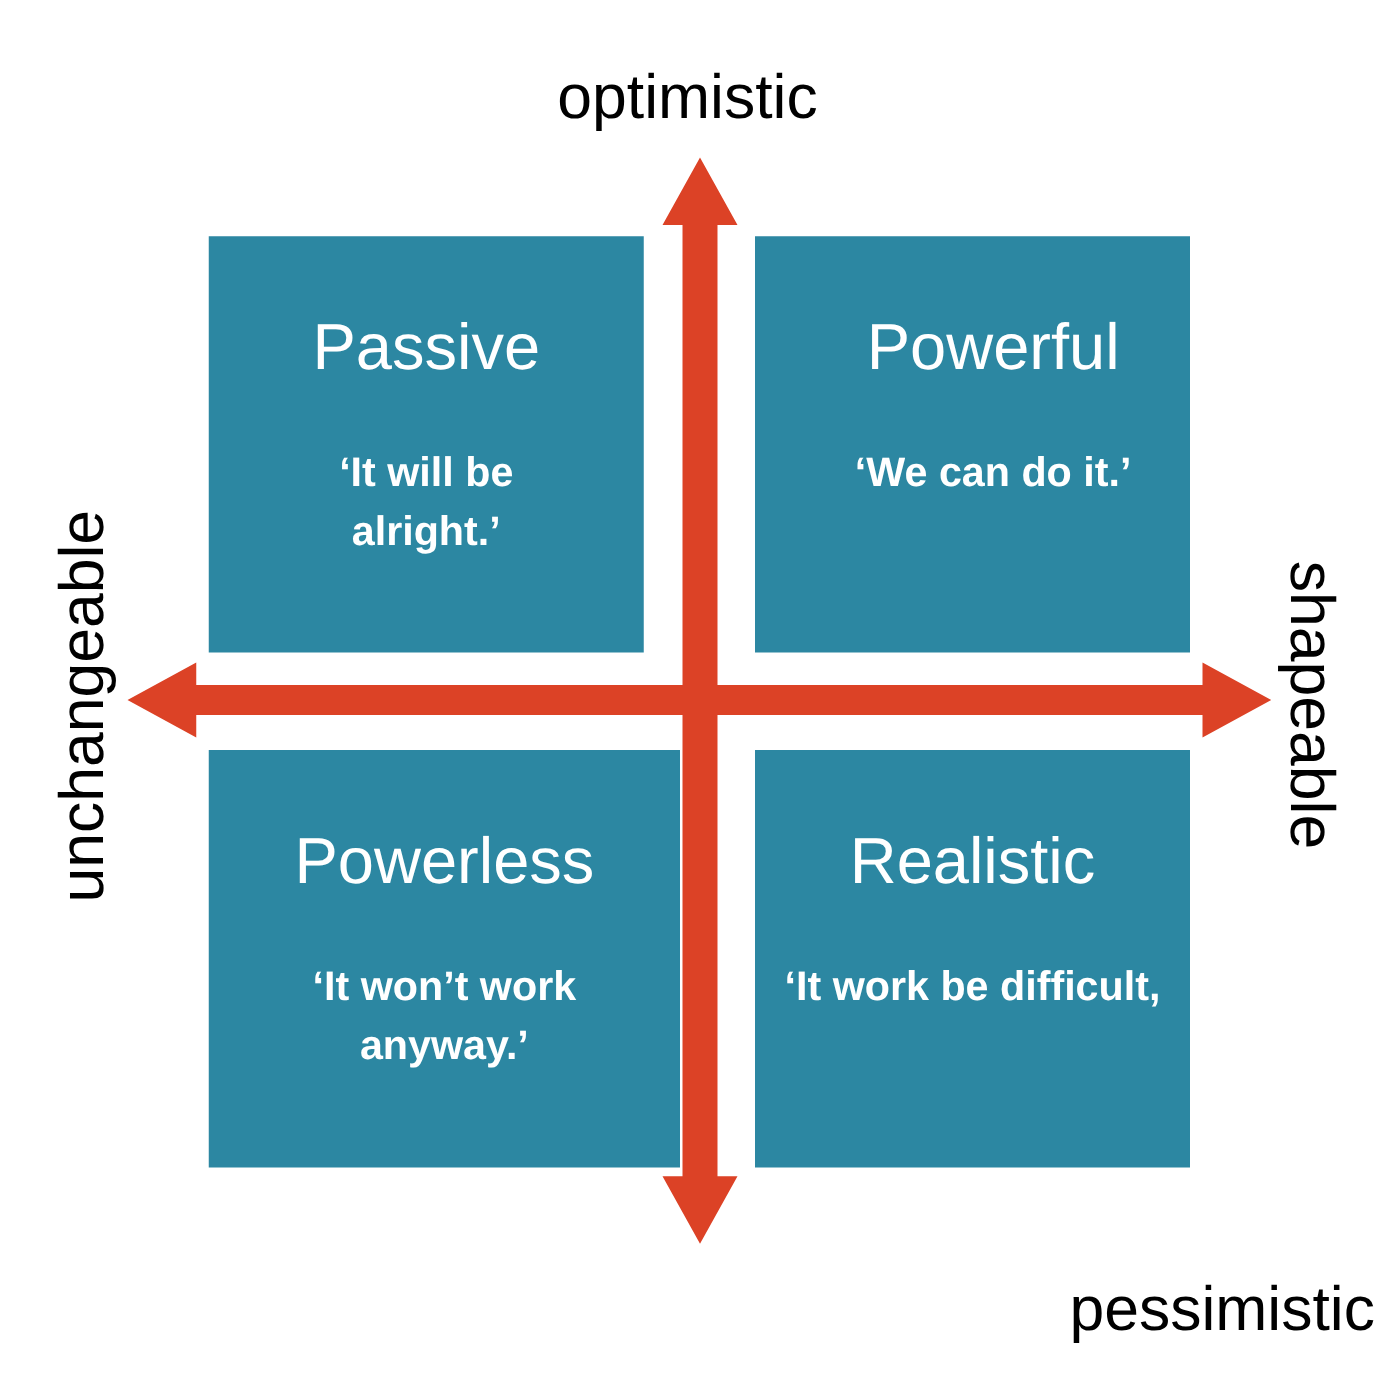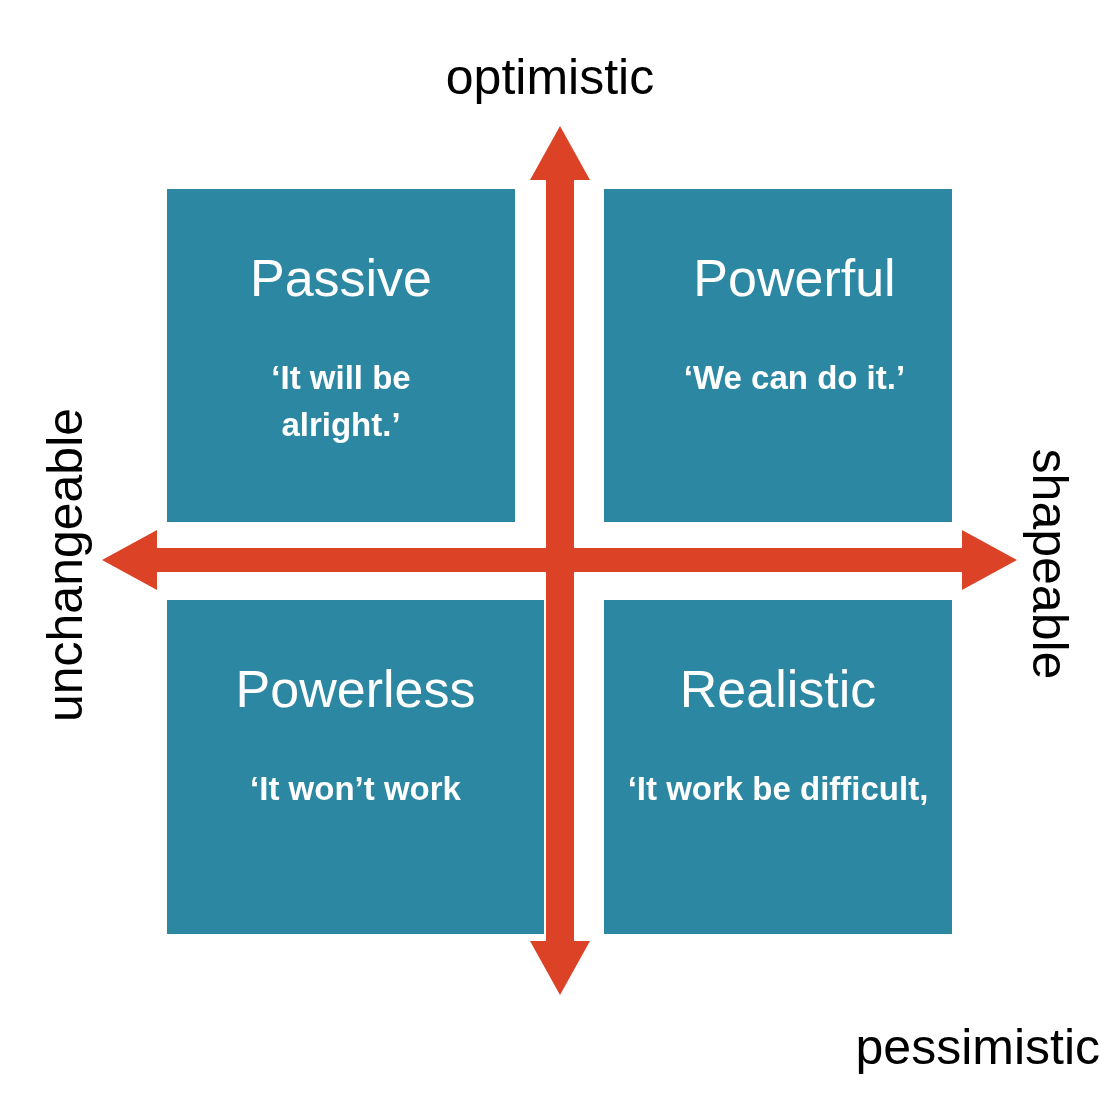--- a/index.html
+++ b/index.html
@@ -89,20 +89,21 @@
     <div class="q-title">Powerful</div>
     <div class="q-quote">
       <span>‘We can do it.’</span>
     </div>
   </div>
 
   <div class="quadrant bl">
     <div class="q-title">Powerless</div>
     <div class="q-quote">
       <span>‘It won’t work</span><br>
+      <span>anyway.’</span>
     </div>
   </div>
 
   <div class="quadrant br">
     <div class="q-title">Realistic</div>
     <div class="q-quote">
       <span>‘It work be difficult,</span><br>
     </div>
   </div>
 

